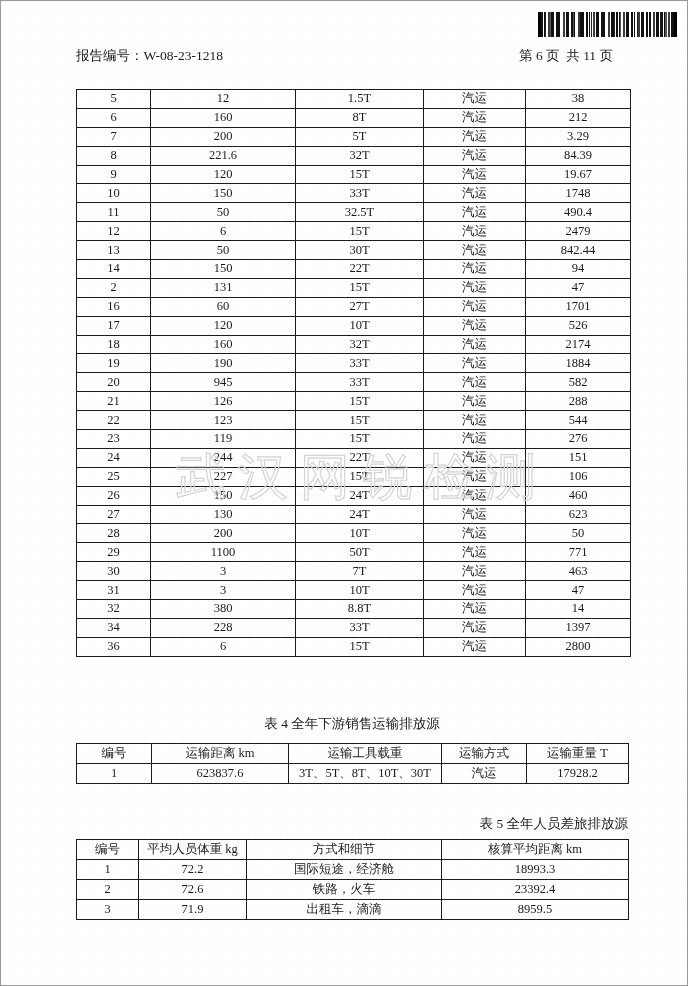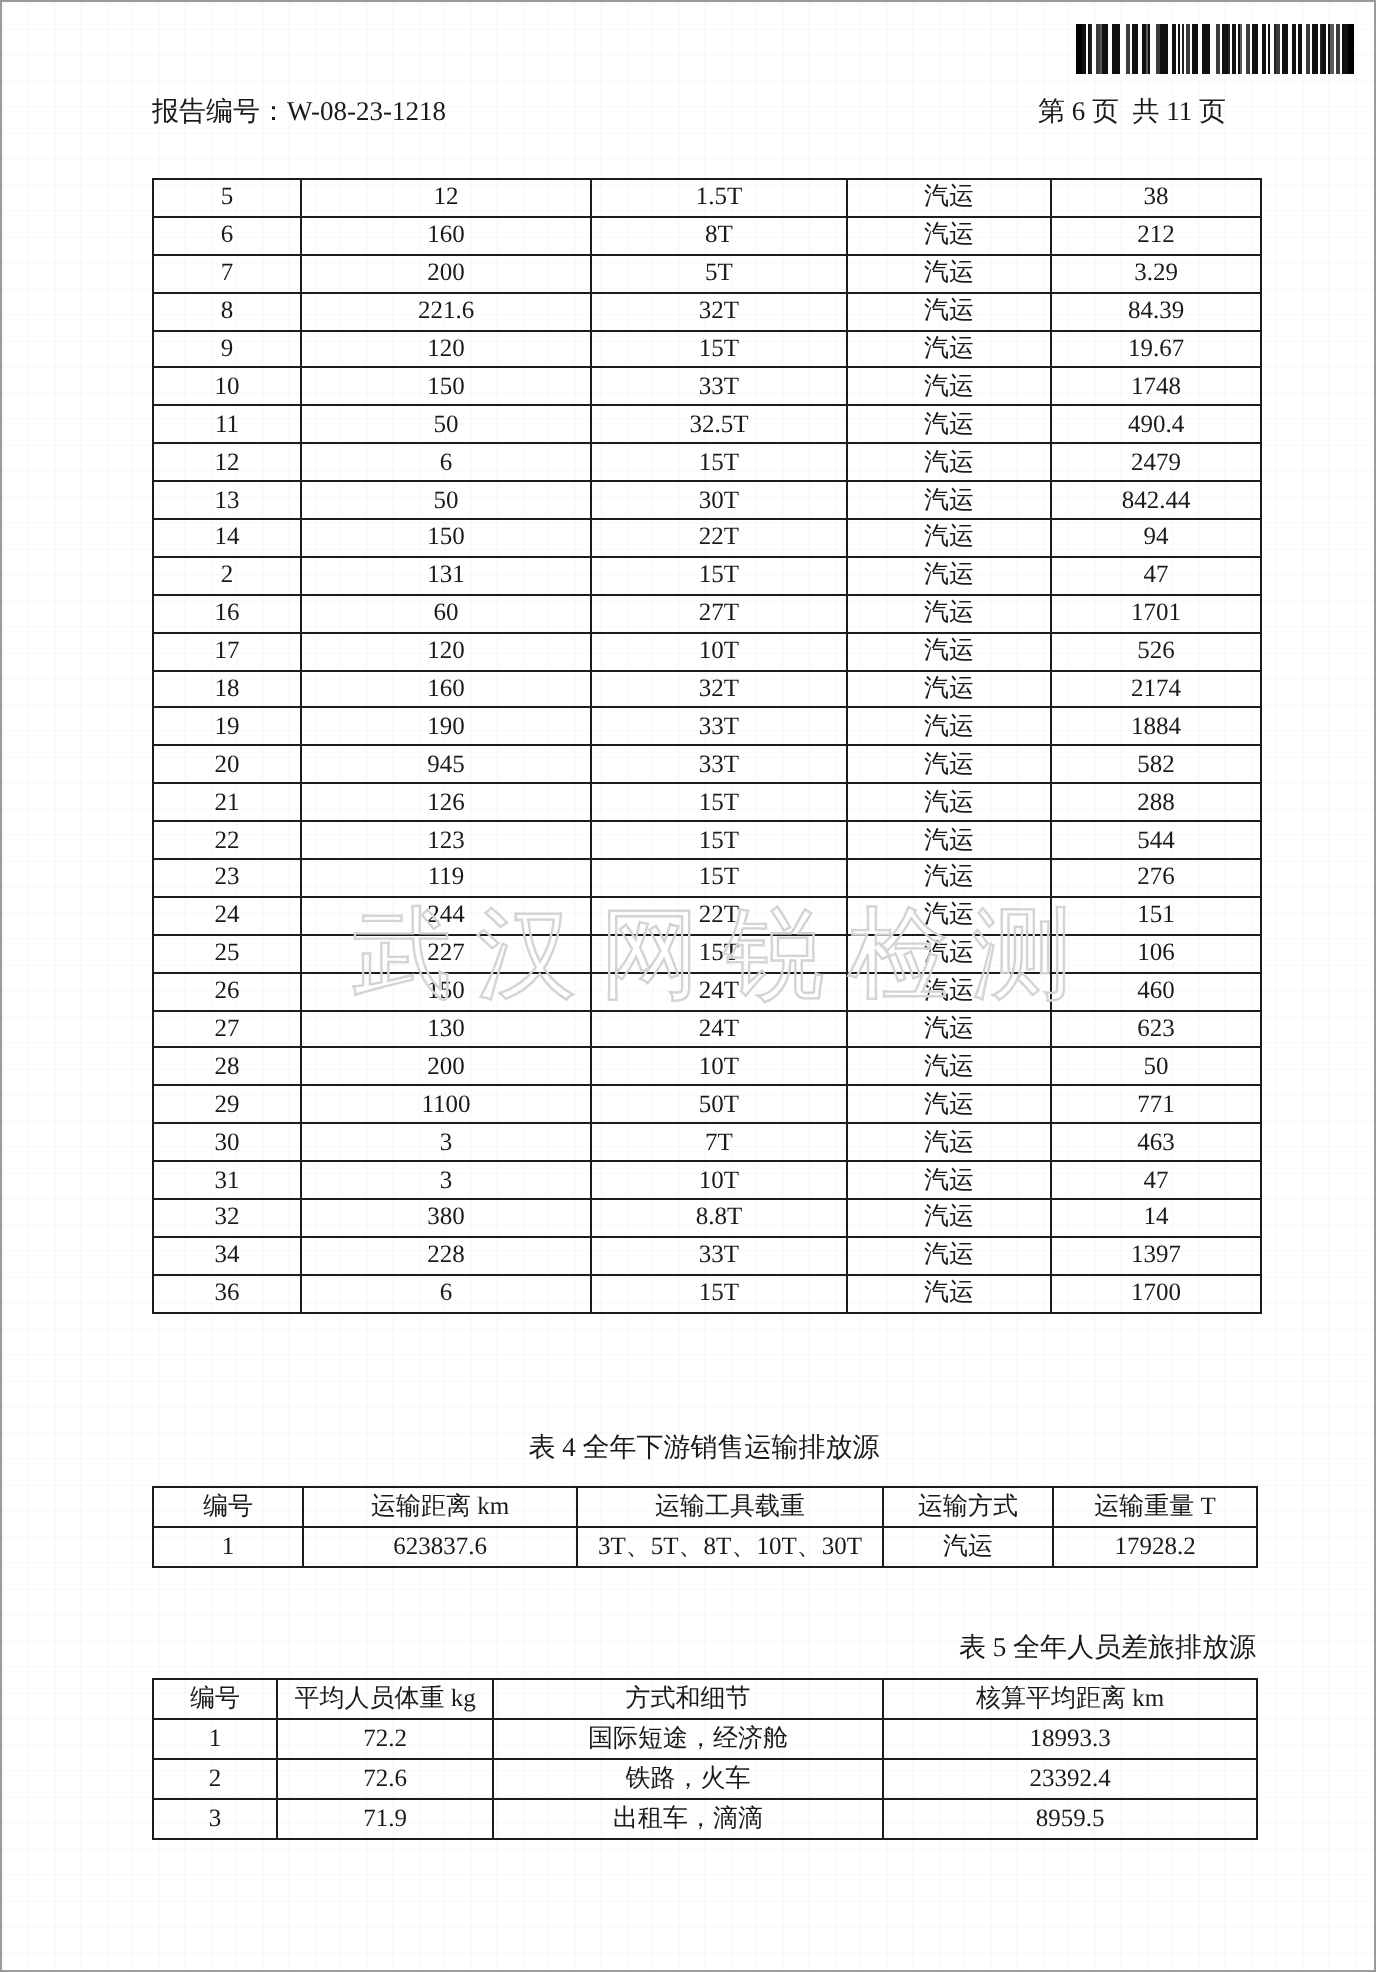--- a/index.html
+++ b/index.html
@@ -272,21 +272,21 @@
           <td>228</td>
           <td>33T</td>
           <td>汽运</td>
           <td>1397</td>
         </tr>
         <tr>
           <td>36</td>
           <td>6</td>
           <td>15T</td>
           <td>汽运</td>
-          <td>1700</td>
+          <td>2800</td>
         </tr>
       </tbody>
   </table>
 
   <div class="watermark">武汉网锐检测</div>
 
   <div class="caption cap4">表 4  全年下游销售运输排放源</div>
 
   <table class="t4">
     <colgroup>

